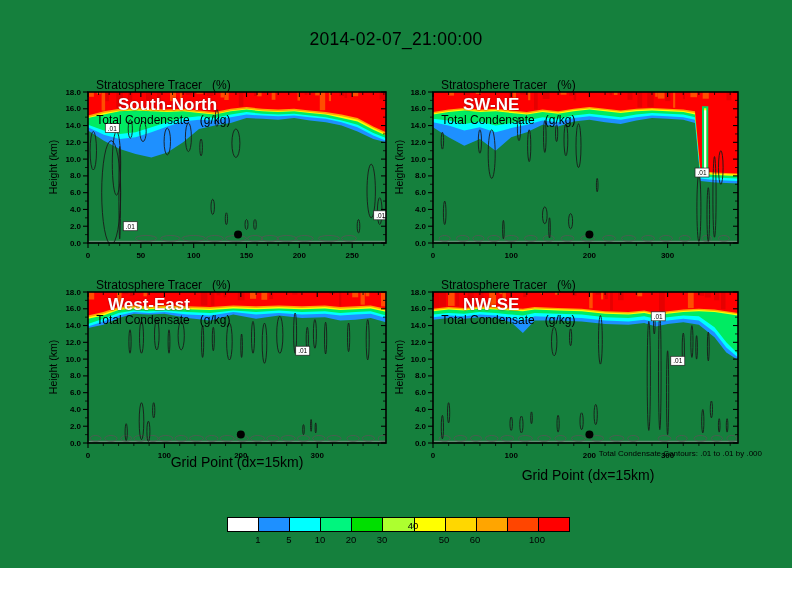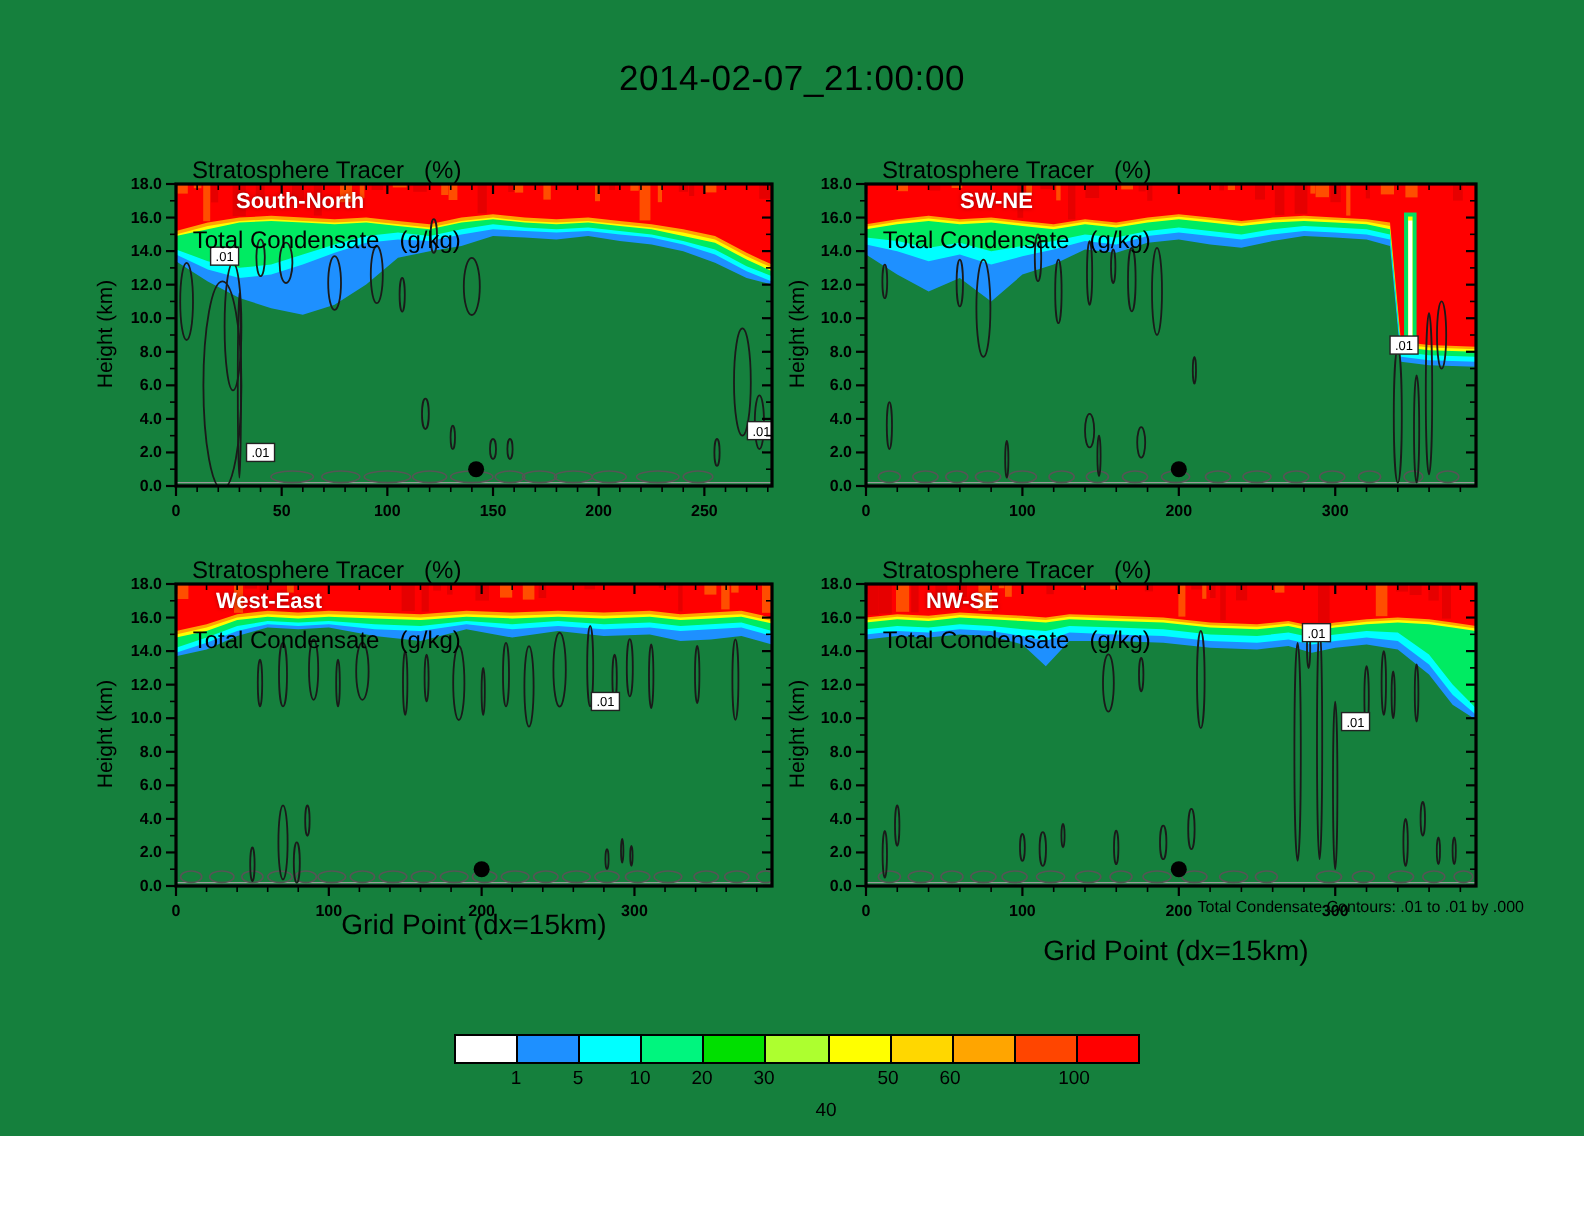--- a/index.html
+++ b/index.html
@@ -3,21 +3,21 @@
 <meta charset="utf-8">
 <style>
   html,body{margin:0;padding:0;background:#fff;}
   .canvas{position:relative;width:792px;height:568px;background:#15803d;overflow:hidden;
           font-family:"Liberation Sans",sans-serif;color:#000;text-decoration:underline;}
   .title{position:absolute;left:0;right:0;top:29px;text-align:center;
          font-size:17.5px;font-weight:500;letter-spacing:.3px;}
   svg{position:absolute;left:0;top:0;}
   svg text{font-family:"Liberation Sans",sans-serif;fill:#000;}
   .hdr{position:absolute;font-size:12px;line-height:11.5px;white-space:pre;text-align:center;}
-  .pname{position:absolute;font-size:11px;font-weight:600;color:#ffffff;
+  .pname{position:absolute;font-size:17px;font-weight:600;color:#ffffff;
          text-shadow:0 0 2px rgba(130,0,0,.85);}
   .ylab{position:absolute;font-size:10.5px;transform:translate(-50%,-50%) rotate(-90deg);
         white-space:nowrap;}
   .xlab{position:absolute;font-size:14px;transform:translateX(-50%);white-space:nowrap;}
   .note{position:absolute;font-size:8px;white-space:nowrap;text-align:center;}
   .cbar{position:absolute;display:flex;border:1px solid #000;box-sizing:content-box;}
   .cbar div{flex:1;border-left:1px solid #000;}
   .cbar div:first-child{border-left:none;}
   .cblab{position:absolute;font-size:9.5px;transform:translateX(-50%);}
 </style>
@@ -778,21 +778,21 @@
   <div class="hdr" style="left:96px;top:257px">
     <div>Stratosphere Tracer   (%)</div>
     <div>Total Condensate   (g/kg)</div>
   </div>
   <div class="hdr" style="left:441px;top:257px">
     <div>Stratosphere Tracer   (%)</div>
     <div>Total Condensate   (g/kg)</div>
   </div>
 
   <div class="pname" style="left:118px;top:95px">South-North</div>
-  <div class="pname" style="left:480px;top:95px">SW-NE</div>
+  <div class="pname" style="left:463px;top:95px">SW-NE</div>
   <div class="pname" style="left:108px;top:295px">West-East</div>
   <div class="pname" style="left:463px;top:295px">NW-SE</div>
 
   <div class="ylab" style="left:53px;top:167px">Height (km)</div>
   <div class="ylab" style="left:399px;top:167px">Height (km)</div>
   <div class="ylab" style="left:53px;top:367px">Height (km)</div>
   <div class="ylab" style="left:399px;top:367px">Height (km)</div>
 
   <div class="xlab" style="left:237px;top:454px">Grid Point (dx=15km)</div>
   <div class="xlab" style="left:588px;top:467px">Grid Point (dx=15km)</div>
@@ -809,18 +809,18 @@
       <div style="background: rgb(255, 215, 0);"></div>
       <div style="background: rgb(255, 165, 0);"></div>
       <div style="background: rgb(255, 69, 0);"></div>
       <div style="background: rgb(255, 0, 0);"></div>
     </div>
 <span class="cblab" style="left: 258px; top: 534px;">1</span>
     <span class="cblab" style="left: 289px; top: 534px;">5</span>
     <span class="cblab" style="left: 320px; top: 534px;">10</span>
     <span class="cblab" style="left: 351px; top: 534px;">20</span>
     <span class="cblab" style="left: 382px; top: 534px;">30</span>
-    <span class="cblab" style="left: 413px; top: 550px;">40</span>
+    <span class="cblab" style="left: 413px; top: 520px;">40</span>
     <span class="cblab" style="left: 444px; top: 534px;">50</span>
     <span class="cblab" style="left: 475px; top: 534px;">60</span>
     <span class="cblab" style="left: 487px; top: 534px; margin-top: 40px;">70</span>
     <span class="cblab" style="left: 537px; top: 534px;">100</span>
   </div>
 
 </body></html>

